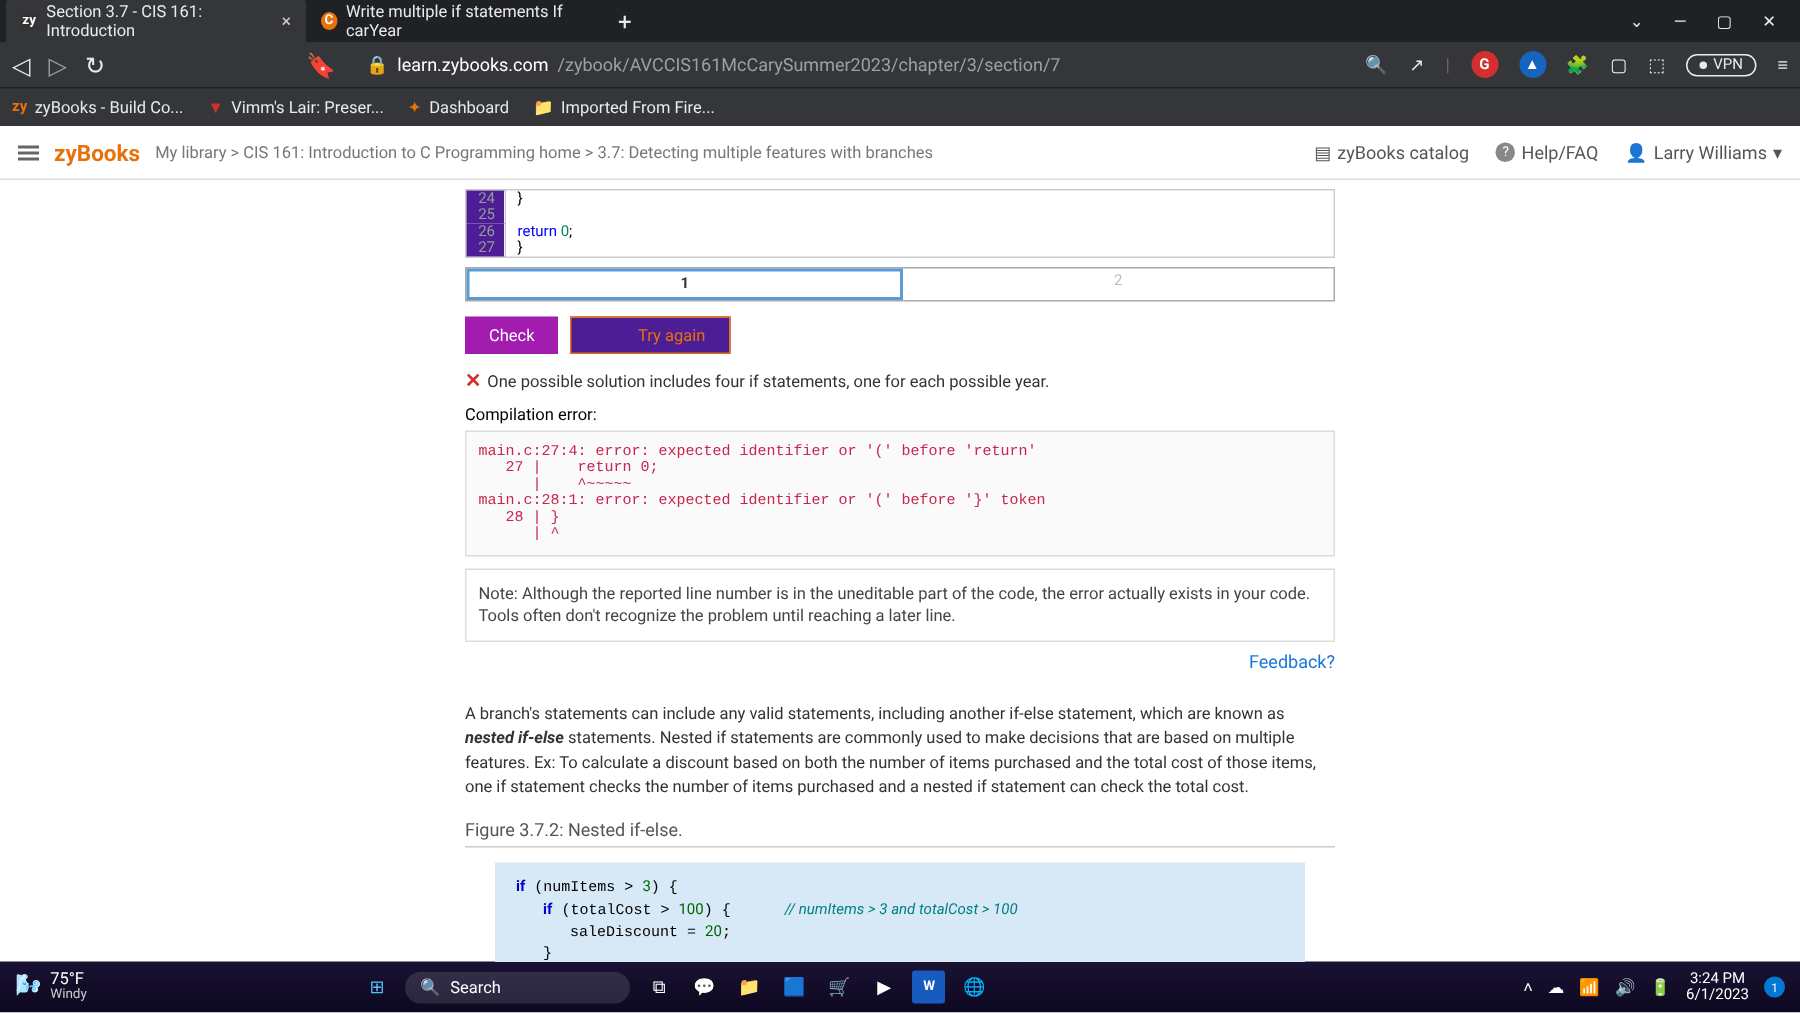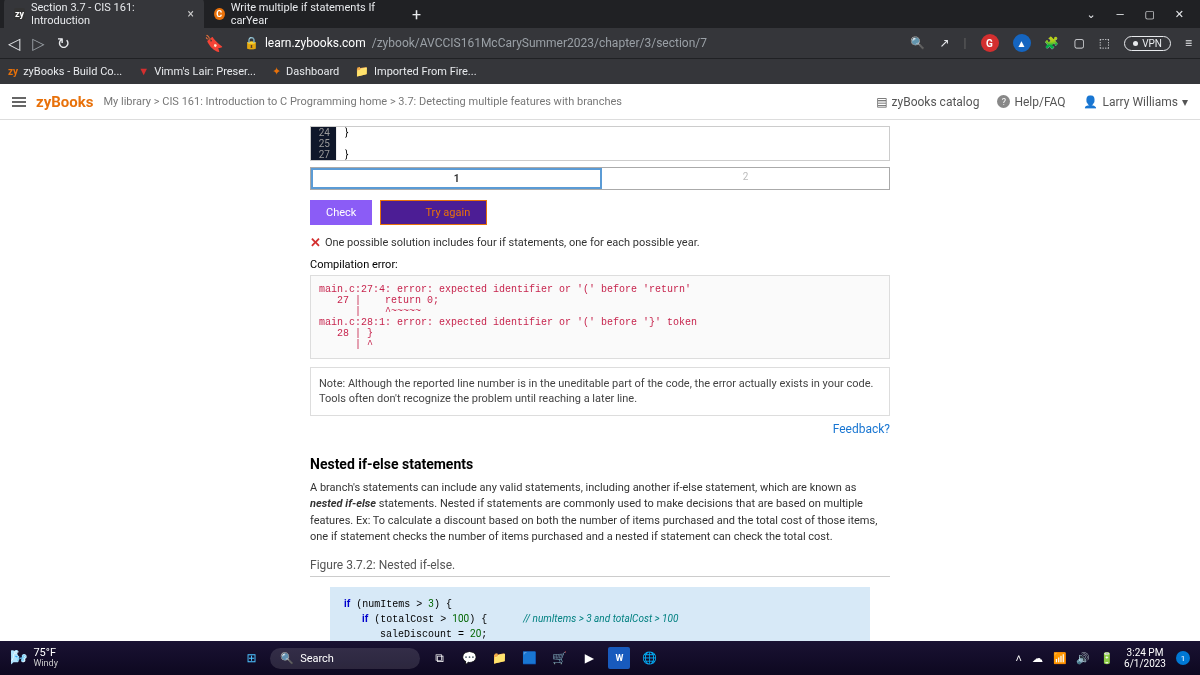--- a/index.html
+++ b/index.html
@@ -37,31 +37,31 @@
 .zy-logo { color:#e8710a; font-weight:bold; font-size:15px; }
 .breadcrumb { color:#777; font-size:11px; }
 .zy-right { margin-left:auto; display:flex; align-items:center; gap:18px; color:#555; font-size:12px;}
 .zy-link { display:flex; align-items:center; gap:4px; }
 
 
 .content { flex:1; overflow-y:auto; display:flex; justify-content:center; padding:6px 0 0 0; }
 .inner { width:580px; }
 .code-snippet { border:1px solid #ccc; font-family: 'Courier New', monospace; font-size:10px; padding:0; margin-bottom:6px;}
 .code-line { display:flex; }
-.ln { width:26px; text-align:right; color:#999; padding-right:6px; border-right:1px solid #eee; background:#0f172a;}
+.ln { width:26px; text-align:right; color:#999; padding-right:6px; border-right:1px solid #eee; background:#4c1d95;}
 .code { padding-left:8px; }
 
 .progress-row { display:flex; margin-bottom:10px; border:1px solid #aaa;}
 .progress-cell { flex:1; text-align:center; font-size:10px; padding:3px 0; }
 .progress-cell.active { border:2px solid #5b9bd5; color:#333; font-weight:bold;}
 .progress-cell.inactive { color:#bbb; }
 
 .btn-row { display:flex; gap:8px; margin-bottom:10px;}
 .btn { padding:5px 16px; font-size:11px; border:none; cursor:pointer; }
-.btn.check { background:#8b5cf6; color:#fff; }
+.btn.check { background:#a21caf; color:#fff; }
 .btn.try { background:#4c1d95; color:#e8710a; border:1px solid #e8710a;padding-left:44px; }
 
 .hint-line { font-size:11px; color:#333; margin-bottom:8px; display:flex; align-items:center; gap:4px;}
 .x-icon { color:#d32f2f; font-weight:bold; font-size:13px;}
 
 .err-label { font-size:11px; margin-bottom:4px; }
 .err-box { border:1px solid #ddd; background:#fafafa; padding:8px; font-family:'Courier New',monospace; font-size:10px; color:#c7254e; margin-bottom:8px; white-space:pre; overflow-x:auto;}
 
 .note-box { border:1px solid #ddd; padding:8px; font-size:11px; color:#444; margin-bottom:6px; line-height:1.4;}
 .feedback-row { text-align:right; font-size:12px; margin-bottom:20px;}
@@ -182,20 +182,24 @@
     <div class="code-snippet">
       <div class="code-line">
           <span class="ln">24</span>
           <span class="code">}</span>
         </div>
       <div class="code-line">
           <span class="ln">25</span>
           <span class="code"></span>
         </div>
       <div class="code-line">
+          <span class="ln">26</span>
+          <span class="code"><span style="color:#00f">   return</span> <span style="color:#098658">0</span>;</span>
+        </div>
+      <div class="code-line">
           <span class="ln">27</span>
           <span class="code">}</span>
         </div>
     </div>
 
     <div class="progress-row">
       <div class="progress-cell active">1</div>
       <div class="progress-cell inactive">2</div>
     </div>
 
@@ -214,21 +218,20 @@
    27 |    return 0;
       |    ^~~~~~
 main.c:28:1: error: expected identifier or '(' before '}' token
    28 | }
       | ^</div>
 
     <div class="note-box">Note: Although the reported line number is in the uneditable part of the code, the error actually exists in your code. Tools often don't recognize the problem until reaching a later line.</div>
 
     <div class="feedback-row"><a class="feedback-link">Feedback?</a></div>
 
-    <div class="section-h">Nested if-else statements</div>
     <p class="section-p">
       <span>A branch's statements can include any valid statements, including another if-else statement, which are known as </span><b>nested if-else</b><span> statements. Nested if statements are commonly used to make decisions that are based on multiple features. Ex: To calculate a discount based on both the number of items purchased and the total cost of those items, one if statement checks the number of items purchased and a nested if statement can check the total cost.</span>
     </p>
 
     <div class="fig-title">Figure 3.7.2: Nested if-else.</div>
     <div class="fig-code"><span class="kw">if</span> (numItems &gt; <span class="num">3</span>) {
    <span class="kw">if</span> (totalCost &gt; <span class="num">100</span>) {      <span class="cmt">// numItems &gt; 3 and totalCost &gt; 100</span>
       saleDiscount = <span class="num">20</span>;
    }
     (totalCost &gt; ) {  

